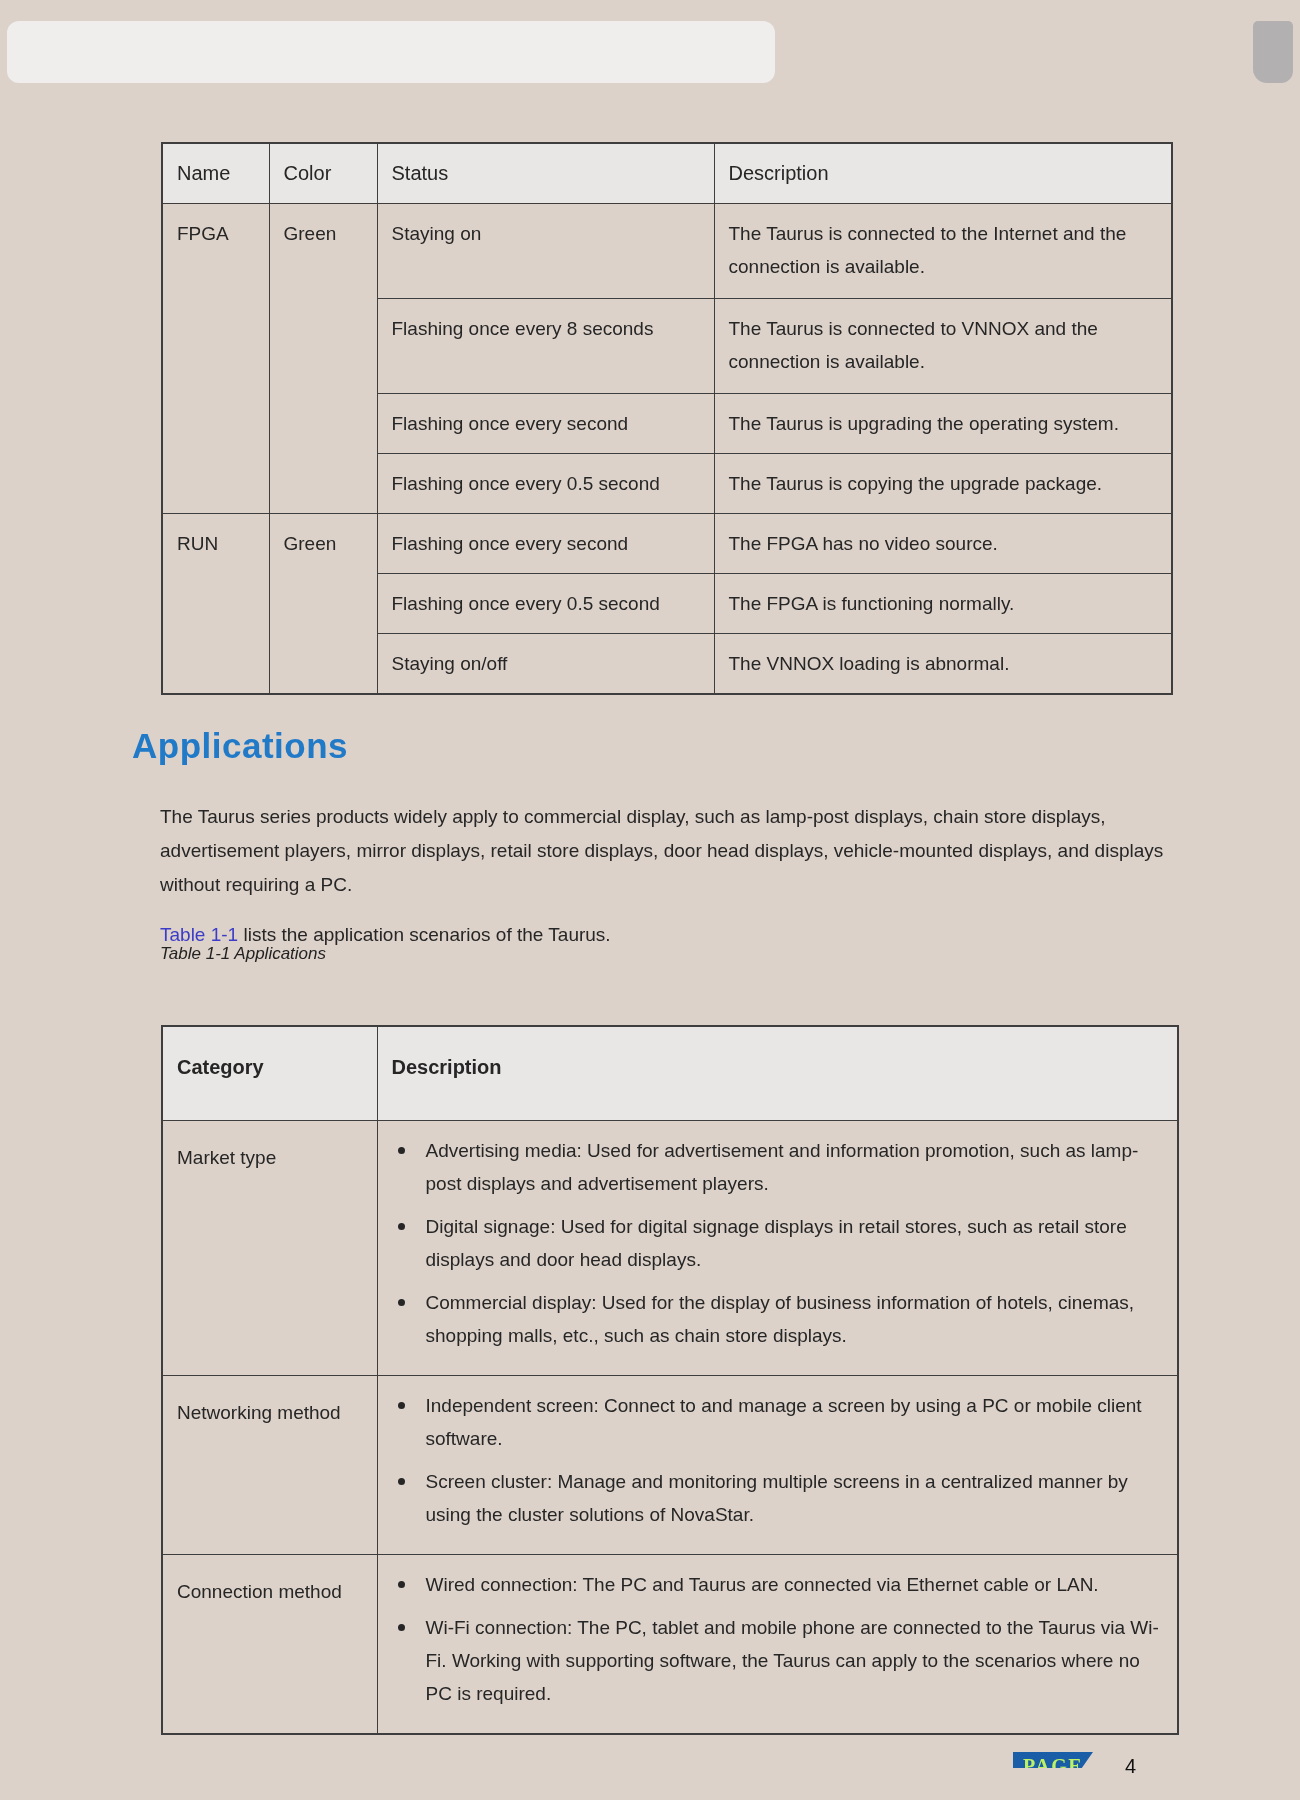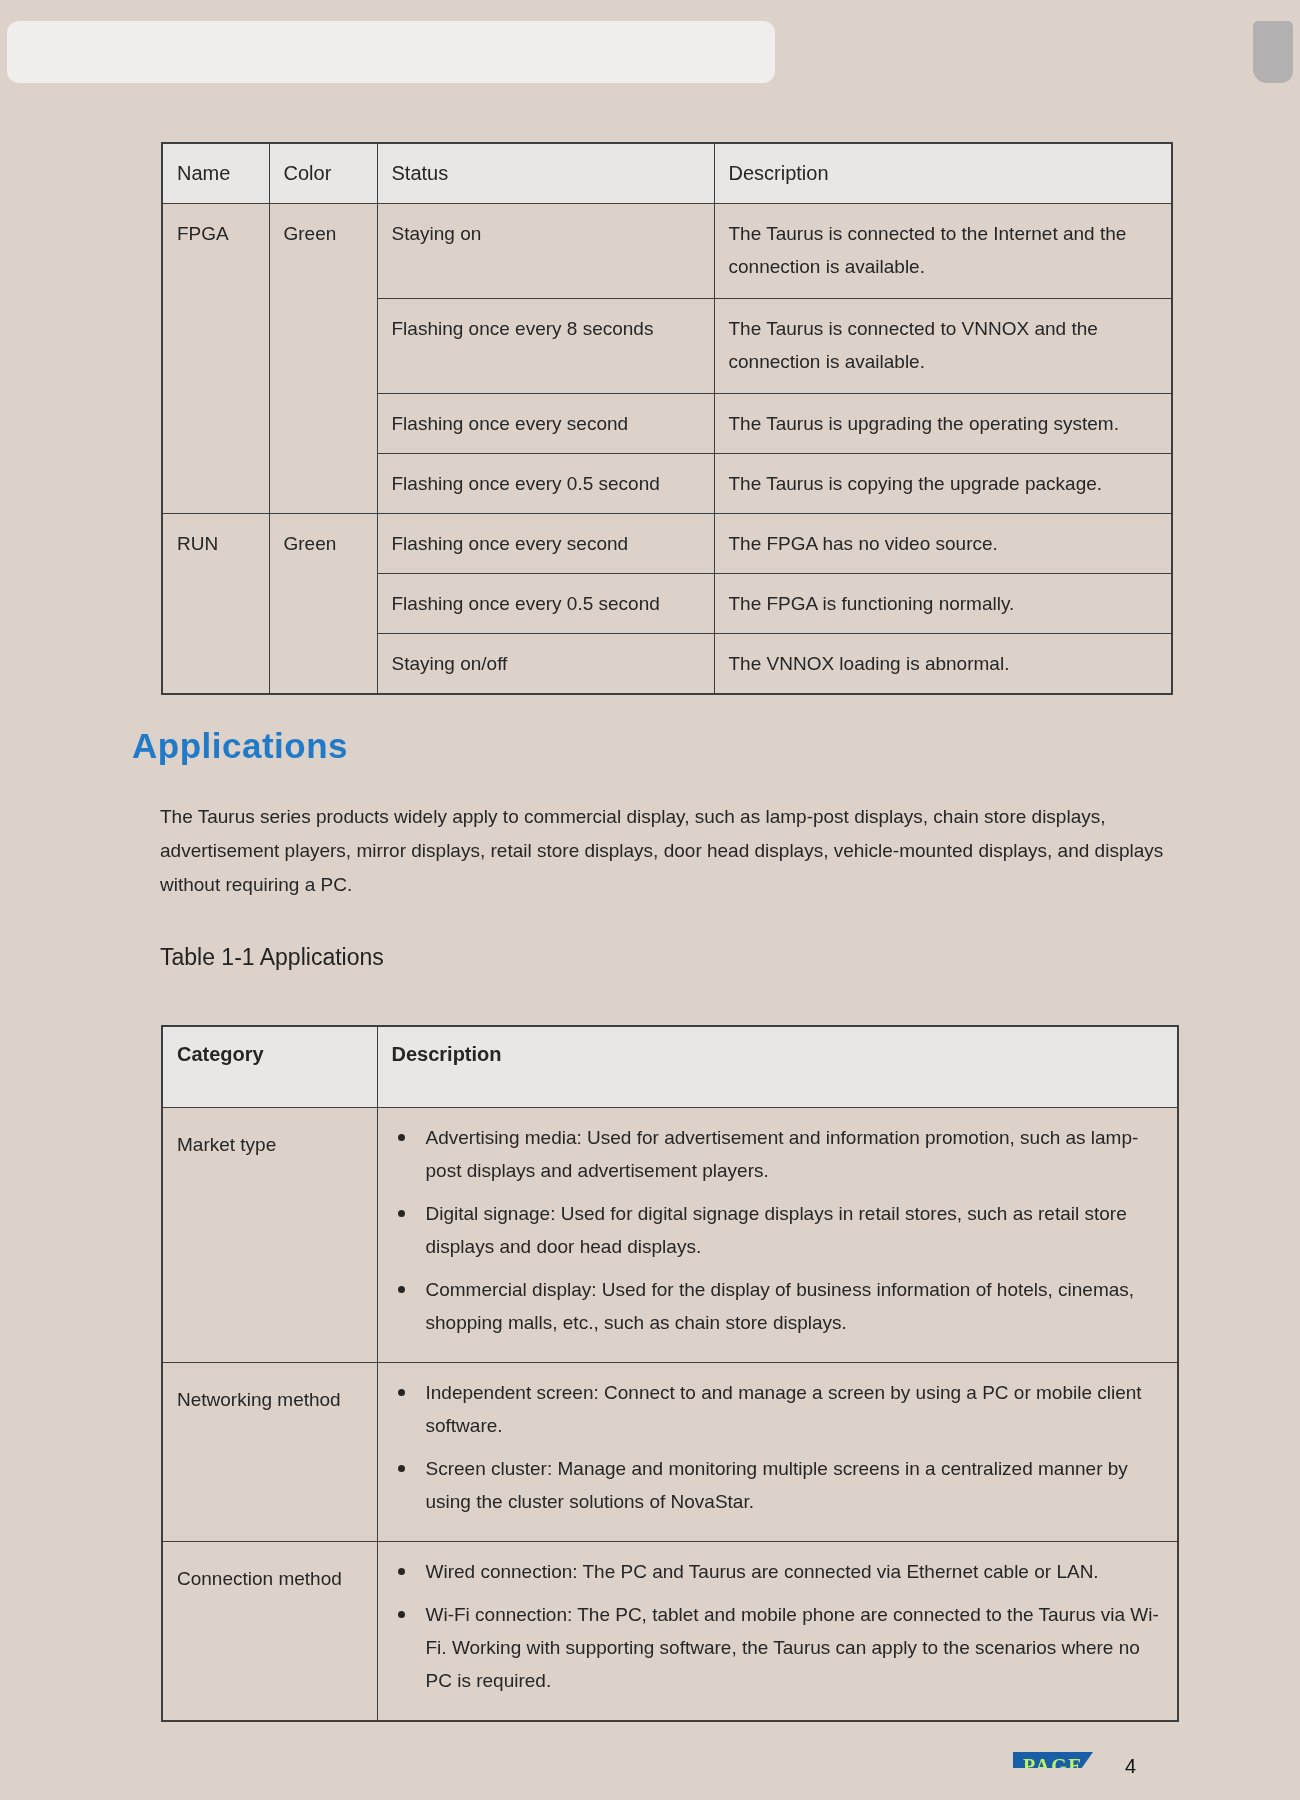--- a/index.html
+++ b/index.html
@@ -33,21 +33,21 @@
     vertical-align:top;text-align:left;
     padding:13px 14px;overflow:hidden;
   }
   .doc-table th{background:#e8e7e5;font-weight:normal;font-size:20px;}
   #status-table{left:161px;top:142px;width:1010px;}
   #status-table tr.hdr{height:60px;}
   #status-table tr.h95{height:95px;}
   #status-table tr.h60{height:60px;}
   .lead-cell{padding-top:20px;}
   #apps-table{left:161px;top:1025px;width:1016px;}
-  #apps-table th{font-weight:bold;height:56px;padding-top:11px;}
+  #apps-table th{font-weight:bold;height:56px;padding-top:24px;}
   #apps-table td.cat{padding-top:20px;}
   #apps-table tr.r1{height:241px;}
   #apps-table tr.r2{height:166px;}
   #apps-table tr.r3{height:157px;}
   ul.bullets{margin:0;padding:0;list-style:none;}
   ul.bullets li{
     position:relative;padding-left:34px;margin:0 0 10px 0;
     font-size:19px;line-height:33px;
   }
   ul.bullets li::before{
@@ -63,21 +63,21 @@
     position:absolute;left:160px;top:800px;width:1016px;
     font-size:19px;line-height:34px;
   }
   .ref-line{
     position:absolute;left:160px;top:918px;width:1016px;
     font-size:19px;line-height:33px;
   }
   .ref-link{cursor:pointer;}
   .table-caption{
     position:absolute;left:160px;top:944px;
-    font-size:23px;color:#222;
+    font-size:17px;color:#222;font-style:italic;
   }
   
   .page-badge{
     position:absolute;left:1013px;top:1752px;width:80px;height:16px;
     clip-path:polygon(0 0,100% 0,86% 100%,0 100%);
     color:#bef264;text-align:center;
     font-family:"Liberation Serif","DejaVu Serif",serif;
     font-weight:bold;font-size:20px;line-height:29px;letter-spacing:1.5px;
   }
   .page-number{
@@ -139,20 +139,21 @@
       </tr>
       <tr class="h60">
         <td>Staying on/off</td>
         <td>The VNNOX loading is abnormal.</td>
       </tr>
     </tbody>
   </table>
 
   <div class="section-heading" id="applications-heading" style="color: rgb(33, 122, 200);">Applications</div>
   <div class="body-paragraph">The Taurus series products widely apply to commercial display, such as lamp-post displays, chain store displays, advertisement players, mirror displays, retail store displays, door head displays, vehicle-mounted displays, and displays without requiring a PC.</div>
+  <div class="ref-line"><span class="ref-link" id="table-ref-link" style="color: rgb(60, 60, 200);">Table 1-1</span><span> lists the application scenarios of the Taurus.</span></div>
   <div class="table-caption">Table 1-1 Applications</div>
 
   <table class="doc-table" id="apps-table">
     <colgroup>
         <col style="width:215px">
         <col style="width:801px">
       </colgroup>
     <thead>
       <tr>
         <th>Category</th>

